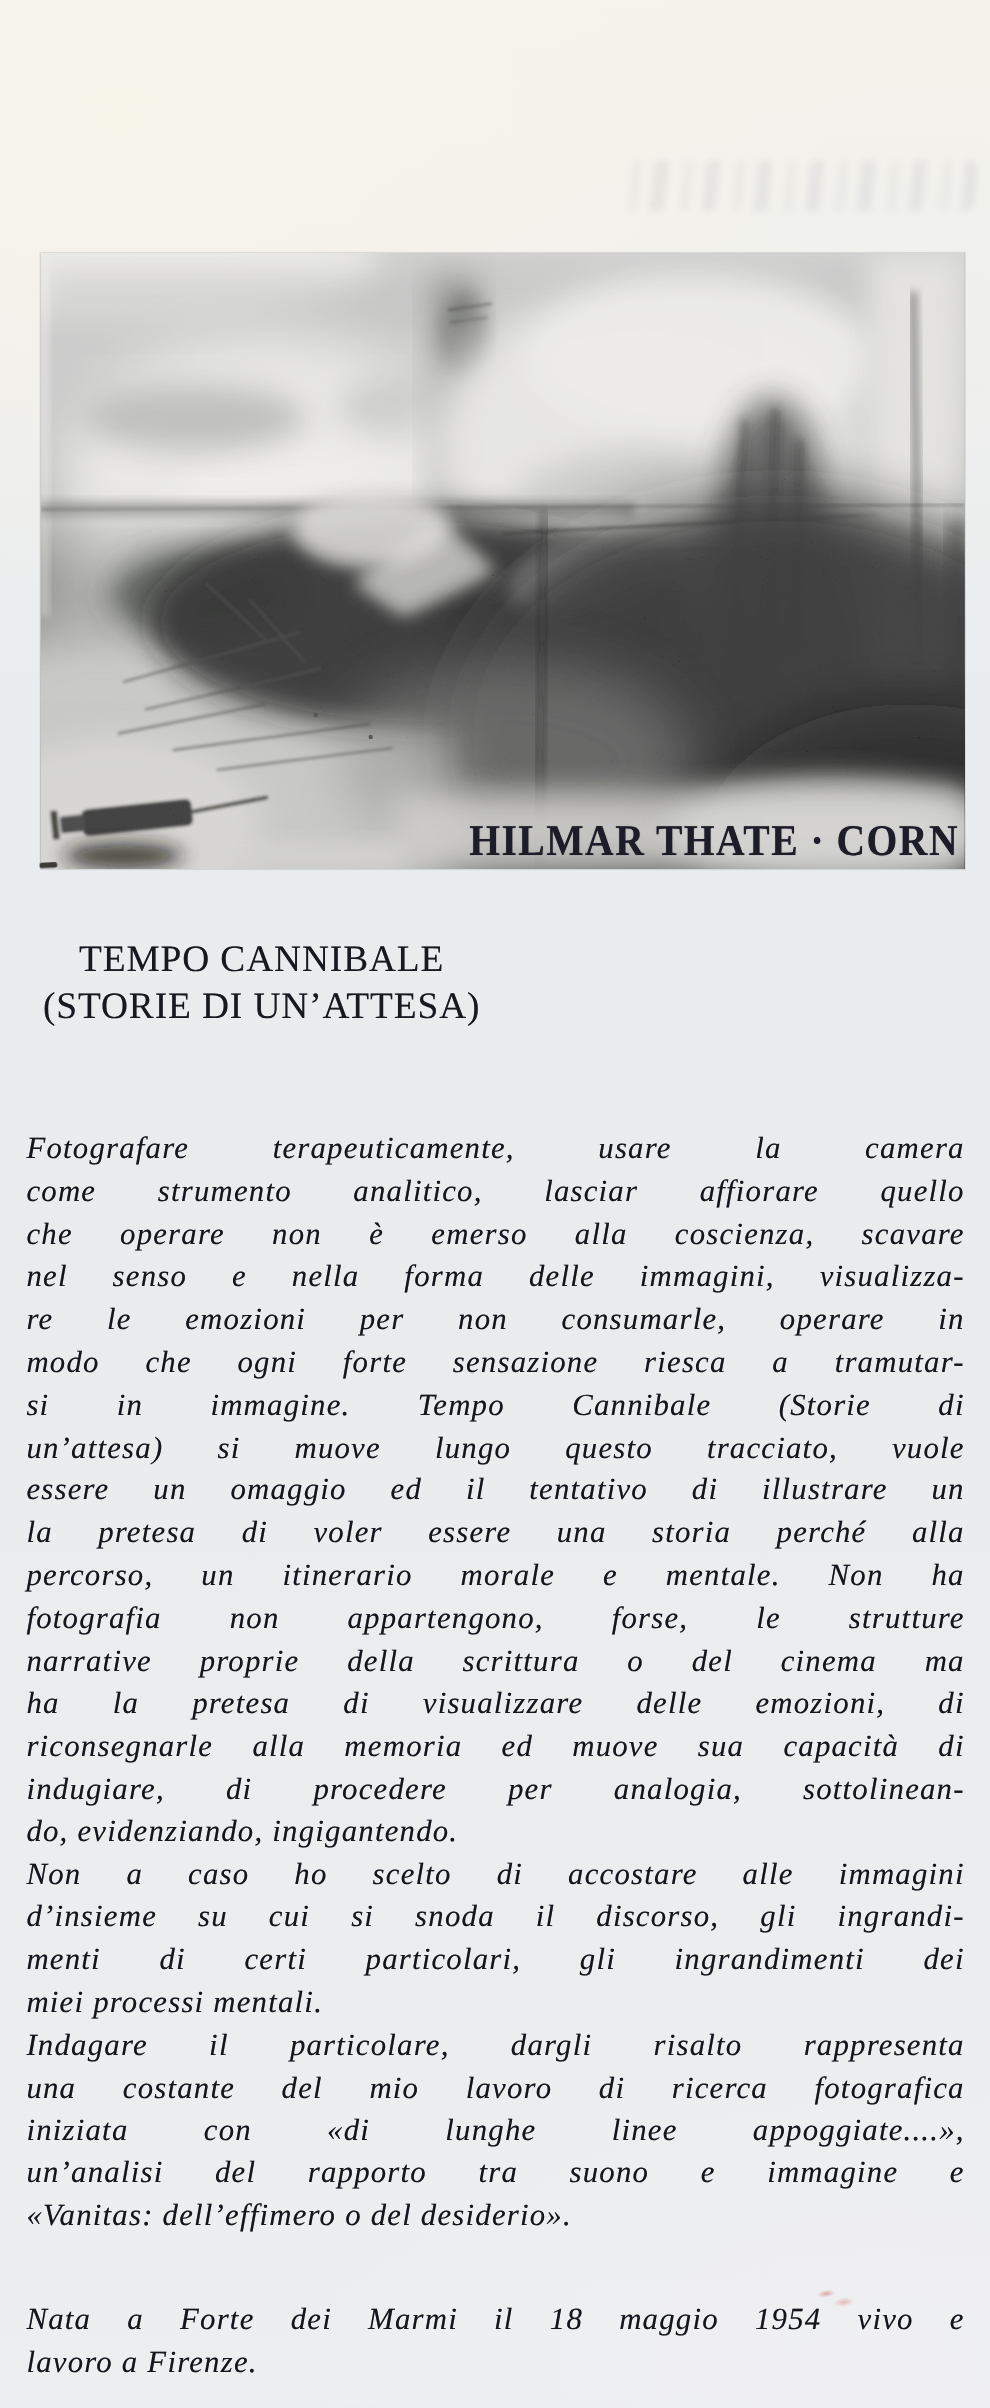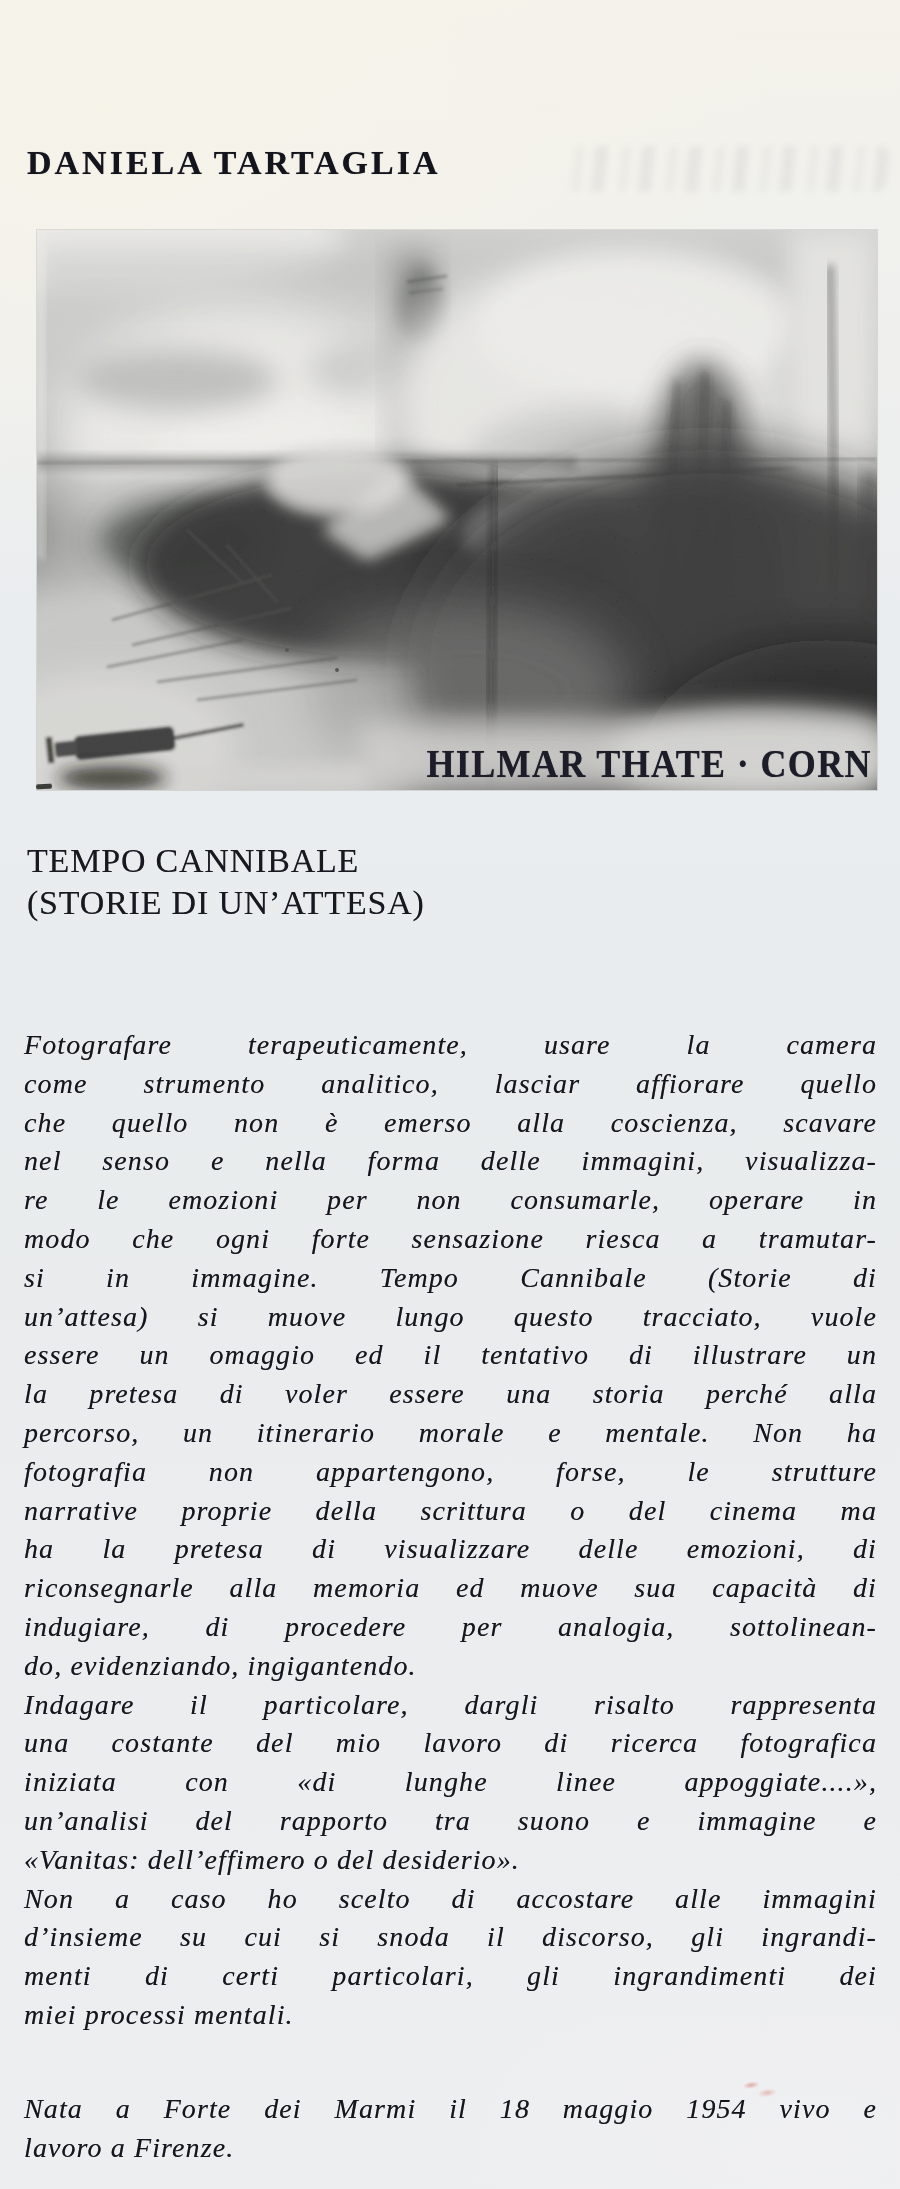--- a/index.html
+++ b/index.html
@@ -43,24 +43,25 @@
     color:#1d1d29;white-space:nowrap;
     transform:scaleX(.9);transform-origin:100% 100%;
     text-shadow:0 0 .8px rgba(15,15,30,.6);
   }
   .scan-mark{
     position:absolute;left:36px;top:784px;width:16px;height:5px;
     background:#22221f;opacity:.85;filter:blur(.5px);
     transform:rotate(-3deg);border-radius:2px;
   }
   .work-title{
-    position:absolute;left:27px;top:840px;margin:0;
+    position:absolute;left:27px;top:840px;margin:12px;
     font-size:34px;font-weight:400;letter-spacing:.8px;line-height:42px;
     color:#181821;text-shadow:0 0 .6px rgba(20,20,40,.5);
     white-space:nowrap;
+    text-align:center;
   }
   .bodytext{
     position:absolute;left:24px;top:1026px;width:853px;
     font-size:28px;line-height:38.8px;letter-spacing:1.1px;
     color:#15151e;text-shadow:0 0 .6px rgba(20,20,40,.5);font-style:italic;
   }
   .para{margin:0;}
   .tline{text-align:justify;text-align-last:justify;}
   .tline.last{text-align:justify;text-align-last:left;}
   .bio{margin-top:55px;}
@@ -73,21 +74,20 @@
     transform:rotate(-8deg);
   }
 </style>
 </head>
 <body>
 
 <div class="page">
 
   <div class="ghost"></div>
 
-  <h1 class="author">DANIELA TARTAGLIA</h1>
 
   <figure class="photo">
     <svg viewBox="0 0 840 560" preserveAspectRatio="none" aria-hidden="true">
       <defs>
         <linearGradient id="g0" x1="0" y1="0" x2="0" y2="1">
           <stop offset="0" stop-color="#c9cac8"></stop>
           <stop offset="0.30" stop-color="#bcbdbb"></stop>
           <stop offset="0.42" stop-color="#9fa09e"></stop>
           <stop offset="0.50" stop-color="#6f706e"></stop>
           <stop offset="0.62" stop-color="#454644"></stop>
@@ -196,48 +196,48 @@
 
   <div class="scan-mark"></div>
 
   <h2 class="work-title"><span>TEMPO CANNIBALE</span><br><span>(STORIE DI UN’ATTESA)</span></h2>
 
   <div class="bodytext">
     <div id="paras">
         <div class="para">
           <div class="tline">Fotografare terapeuticamente, usare la camera</div>
           <div class="tline">come strumento analitico, lasciar affiorare quello</div>
-          <div class="tline">che quello non è emerso alla coscienza, scavare</div>
+          <div class="tline">che operare non è emerso alla coscienza, scavare</div>
           <div class="tline">nel senso e nella forma delle immagini, visualizza-</div>
           <div class="tline">re le emozioni per non consumarle, operare in</div>
           <div class="tline">modo che ogni forte sensazione riesca a tramutar-</div>
           <div class="tline">si in immagine. Tempo Cannibale (Storie di</div>
           <div class="tline">un’attesa) si muove lungo questo tracciato, vuole</div>
           <div class="tline">essere un omaggio ed il tentativo di illustrare un</div>
           <div class="tline">la pretesa di voler essere una storia perché alla</div>
           <div class="tline">percorso, un itinerario morale e mentale. Non ha</div>
           <div class="tline">fotografia non appartengono, forse, le strutture</div>
           <div class="tline">narrative proprie della scrittura o del cinema ma</div>
           <div class="tline">ha la pretesa di visualizzare delle emozioni, di</div>
           <div class="tline">riconsegnarle alla memoria ed muove sua capacità di</div>
           <div class="tline">indugiare, di procedere per analogia, sottolinean-</div>
           <div class="tline last">do, evidenziando, ingigantendo.</div>
         </div>
         <div class="para">
+          <div class="tline">Non a caso ho scelto di accostare alle immagini</div>
+          <div class="tline">d’insieme su cui si snoda il discorso, gli ingrandi-</div>
+          <div class="tline">menti di certi particolari, gli ingrandimenti dei</div>
+          <div class="tline last">miei processi mentali.</div>
+        </div>
+        <div class="para">
           <div class="tline">Indagare il particolare, dargli risalto rappresenta</div>
           <div class="tline">una costante del mio lavoro di ricerca fotografica</div>
           <div class="tline">iniziata con «di lunghe linee appoggiate....»,</div>
           <div class="tline">un’analisi del rapporto tra suono e immagine e</div>
           <div class="tline last">«Vanitas: dell’effimero o del desiderio».</div>
-        </div>
-        <div class="para">
-          <div class="tline">Non a caso ho scelto di accostare alle immagini</div>
-          <div class="tline">d’insieme su cui si snoda il discorso, gli ingrandi-</div>
-          <div class="tline">menti di certi particolari, gli ingrandimenti dei</div>
-          <div class="tline last">miei processi mentali.</div>
         </div>
       </div>
     <div id="bio" class="bio">
         <div class="tline">Nata a Forte dei Marmi il 18 maggio 1954 vivo e</div>
         <div class="tline last">lavoro a Firenze.</div>
       </div>
   </div>
 
   <div class="smudge"></div>
 

